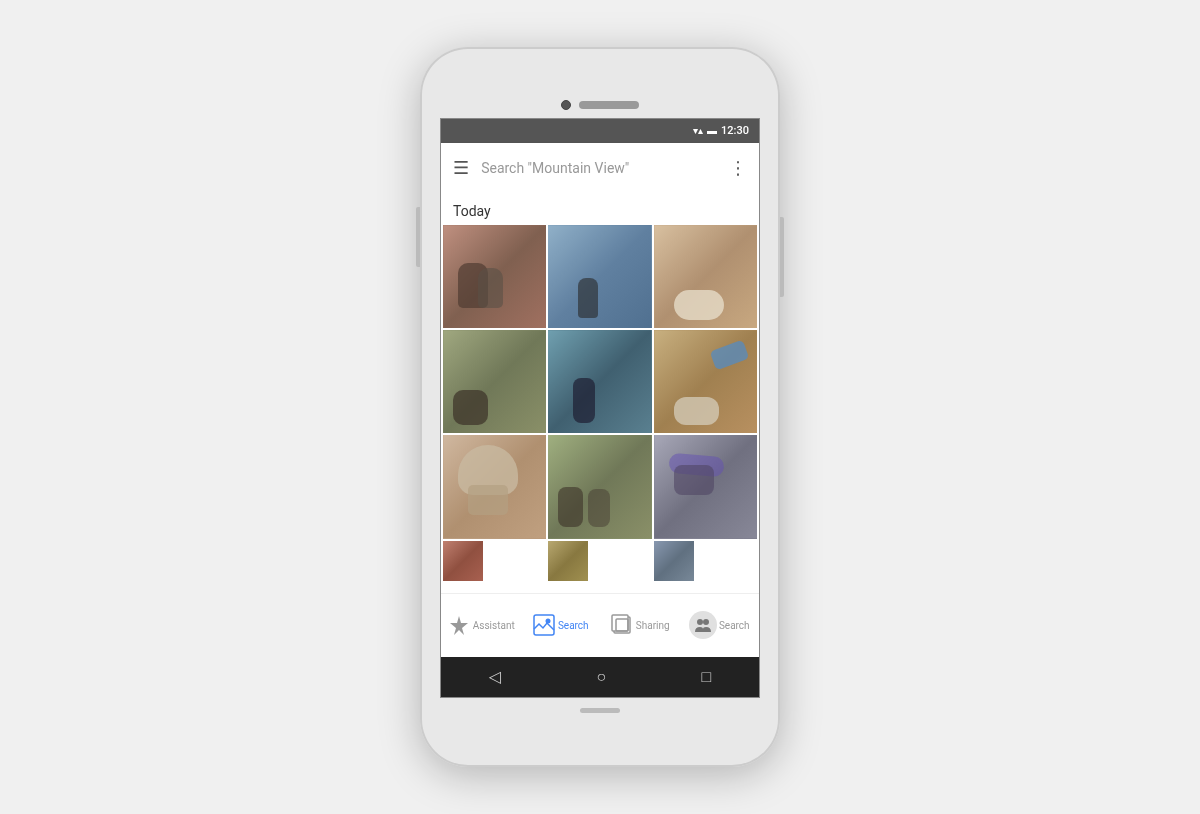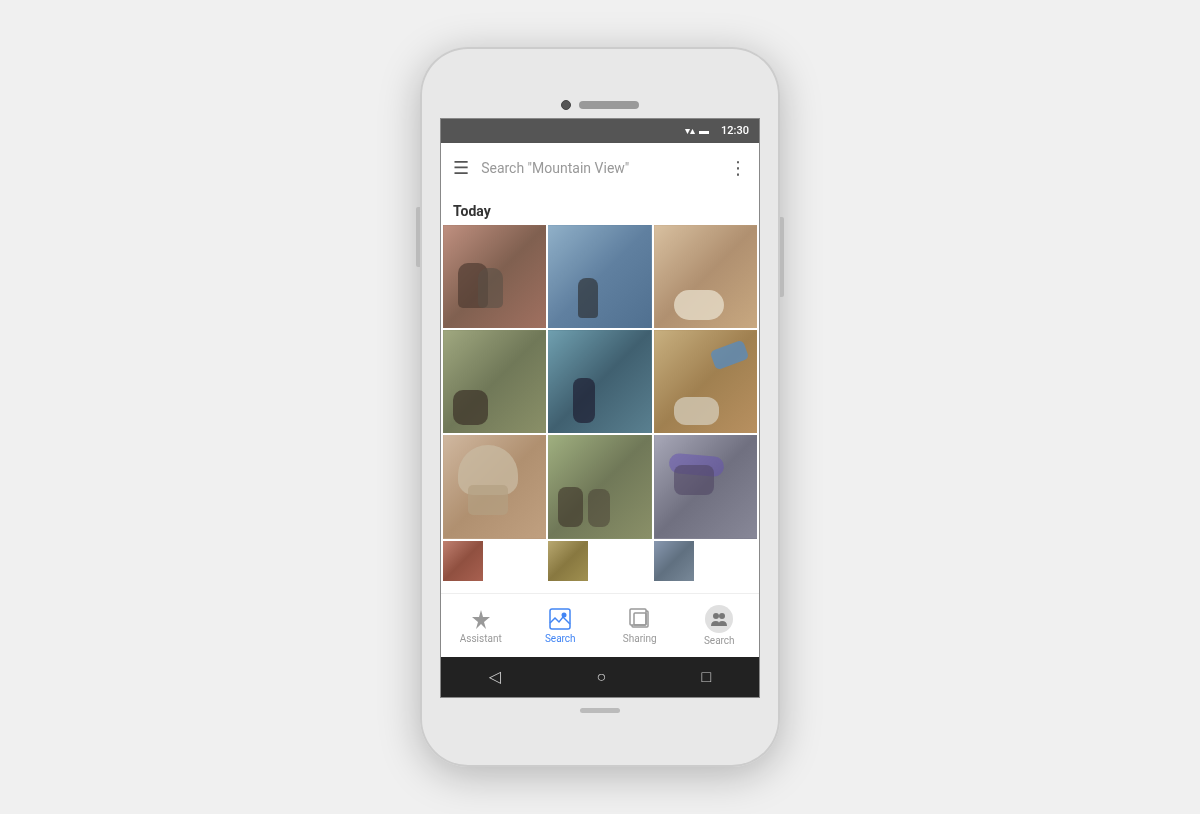--- a/index.html
+++ b/index.html
@@ -101,21 +101,20 @@
 
     .signal-icon {
       color: white;
       font-size: 10px;
     }
 
     .time-text {
       color: white;
       font-size: 11px;
       font-weight: 500;
-      margin-left: 8px;
     }
 
     
     .search-bar {
       background: #fff;
       height: 50px;
       display: flex;
       align-items: center;
       padding: 0 12px;
       gap: 12px;
@@ -144,21 +143,21 @@
     
     .photo-content {
       flex: 1;
       overflow: hidden;
       background: #fff;
     }
 
     .section-label {
       padding: 10px 12px 6px;
       font-size: 14px;
-      font-weight: 700;
+      font-weight: 400;
       color: #333;
     }
 
     .photo-grid {
       display: grid;
       grid-template-columns: repeat(3, 1fr);
       gap: 2px;
       padding: 0 2px;
     }
 
@@ -181,21 +180,21 @@
       height: 64px;
       display: flex;
       align-items: center;
       justify-content: space-around;
       border-top: 1px solid #eee;
       flex-shrink: 0;
     }
 
     .nav-item {
       display: flex;
-      flex-direction: column;
+      flex-direction: row;
       align-items: center;
       gap: 2px;
       cursor: pointer;
       flex: 1;
       justify-content: center;
     }
 
     .nav-icon {
       font-size: 22px;
       color: #999;

